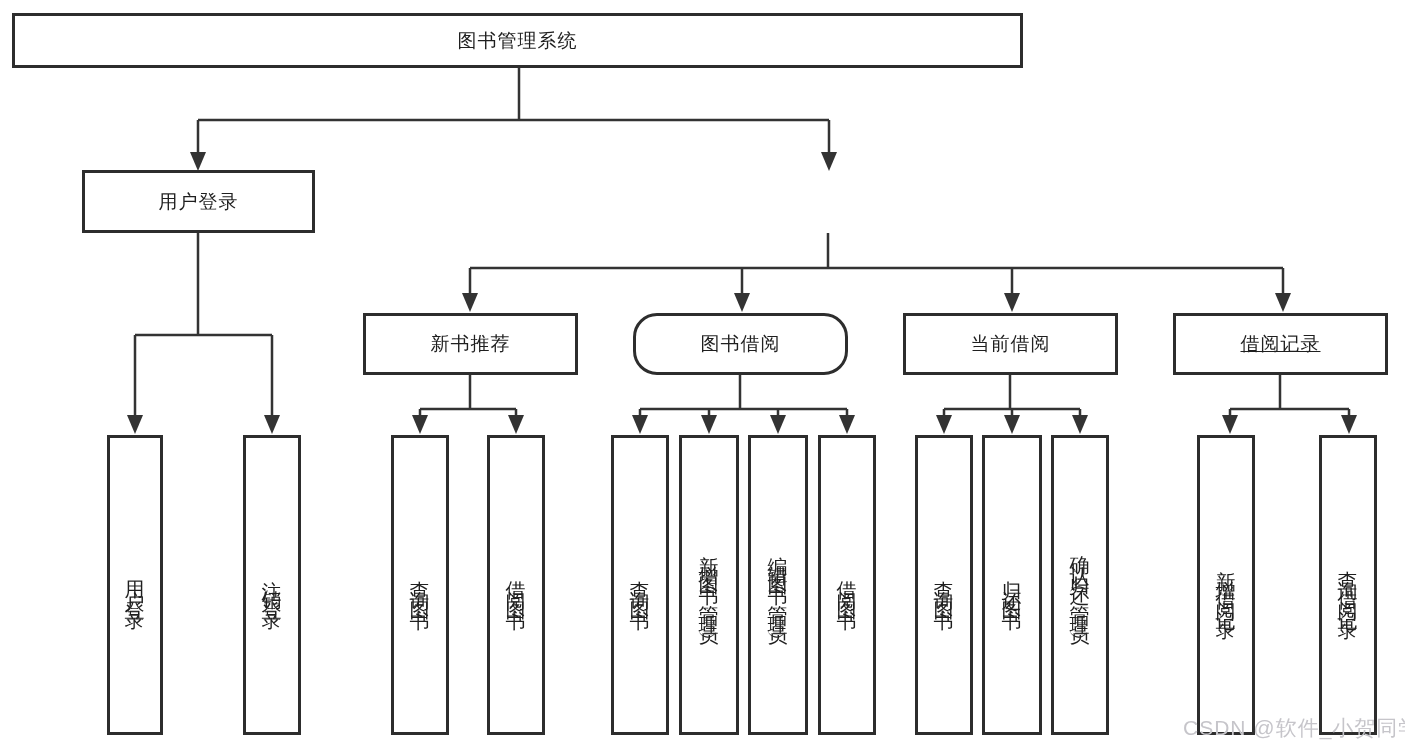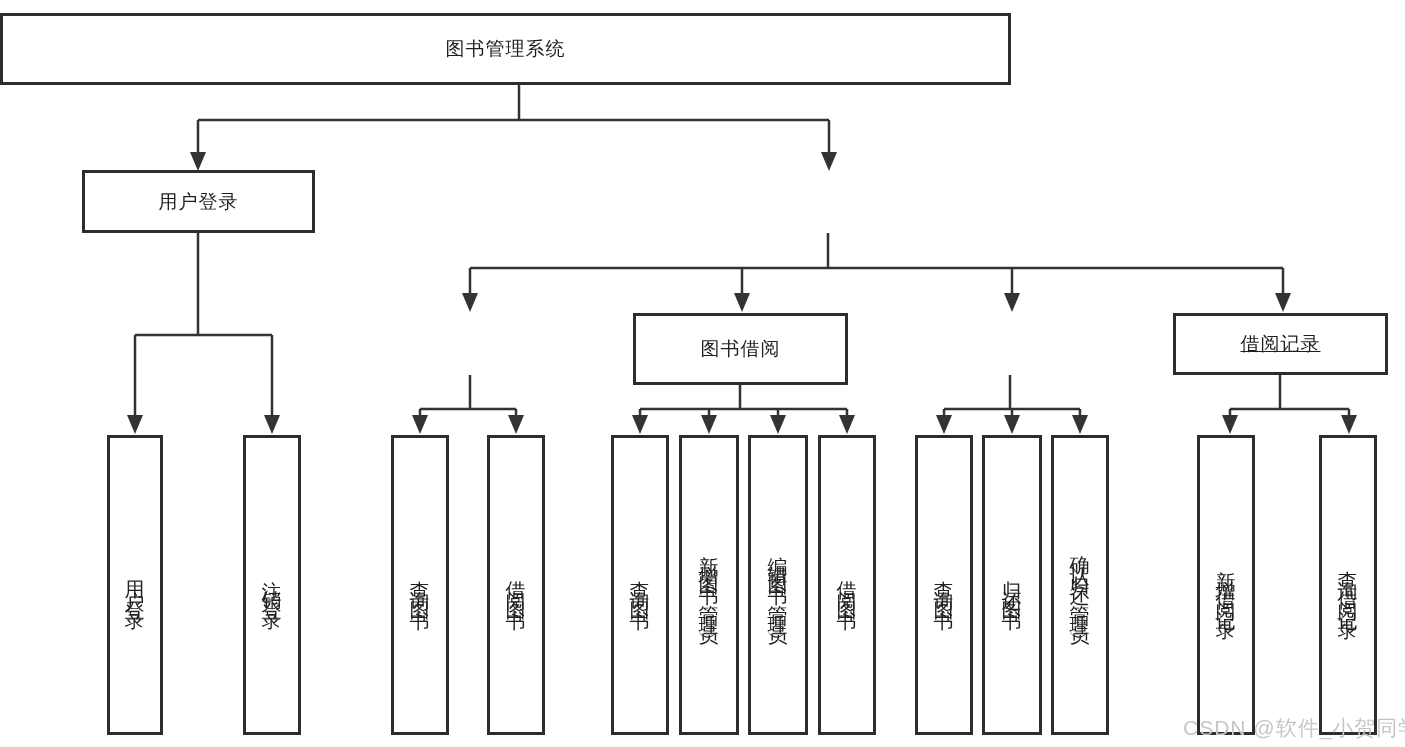--- a/index.html
+++ b/index.html
@@ -28,25 +28,25 @@
   }
   .v-node {
     writing-mode: vertical-rl;
     text-orientation: mixed;
     font-size: 20px;
     letter-spacing: 10px;
     line-height: 1;
     top: 435px;
     height: 300px;
   }
-  #box-root        { left: 0;   top: 13px;  width: 1011px; height: 72px; text-align: right; }
+  #box-root        { left: 12px;   top: 13px;  width: 1011px; height: 55px; text-align: right; }
   #box-user-login  { left: 82px;   top: 170px; width: 233px;  height: 63px; }
   #box-book-mgmt   { left: 710px;  top: 170px; width: 237px;  height: 63px; }
   #box-new-rec     { left: 363px;  top: 313px; width: 215px;  height: 62px; }
-  #box-borrow      { left: 633px;  top: 313px; width: 215px;  height: 72px; }
+  #box-borrow      { left: 633px;  top: 313px; width: 215px;  height: 62px; border-radius: 24px; }
   #box-current     { left: 903px;  top: 313px; width: 215px;  height: 62px; }
   #box-records     { left: 1173px; top: 313px; width: 215px;  height: 62px; text-decoration: underline; }
   #leaf-u1 { left: 107px;  width: 56px; }
   #leaf-u2 { left: 243px;  width: 58px; }
   #leaf-n1 { left: 391px;  width: 58px; }
   #leaf-n2 { left: 487px;  width: 58px; }
   #leaf-b1 { left: 611px;  width: 58px; }
   #leaf-b2 { left: 679px;  width: 60px; }
   #leaf-b3 { left: 748px;  width: 60px; }
   #leaf-b4 { left: 818px;  width: 58px; }
@@ -109,22 +109,28 @@
   </svg>
 
   <div class="node h-node" id="box-root">
     <span>图书管理系统</span>
   </div>
 
   <div class="node h-node" id="box-user-login">
     <span>用户登录</span>
   </div>
 
+  <div class="node h-node" id="box-new-rec">
+    <span>新书推荐</span>
+  </div>
   <div class="node h-node" id="box-borrow">
     <span>图书借阅</span>
+  </div>
+  <div class="node h-node" id="box-current">
+    <span>当前借阅</span>
   </div>
   <div class="node h-node" id="box-records">
     <span>借阅记录</span>
   </div>
 
   <div class="node v-node" id="leaf-u1">
     <span>用户登录</span>
   </div>
   <div class="node v-node" id="leaf-u2">
     <span>注销登录</span>

